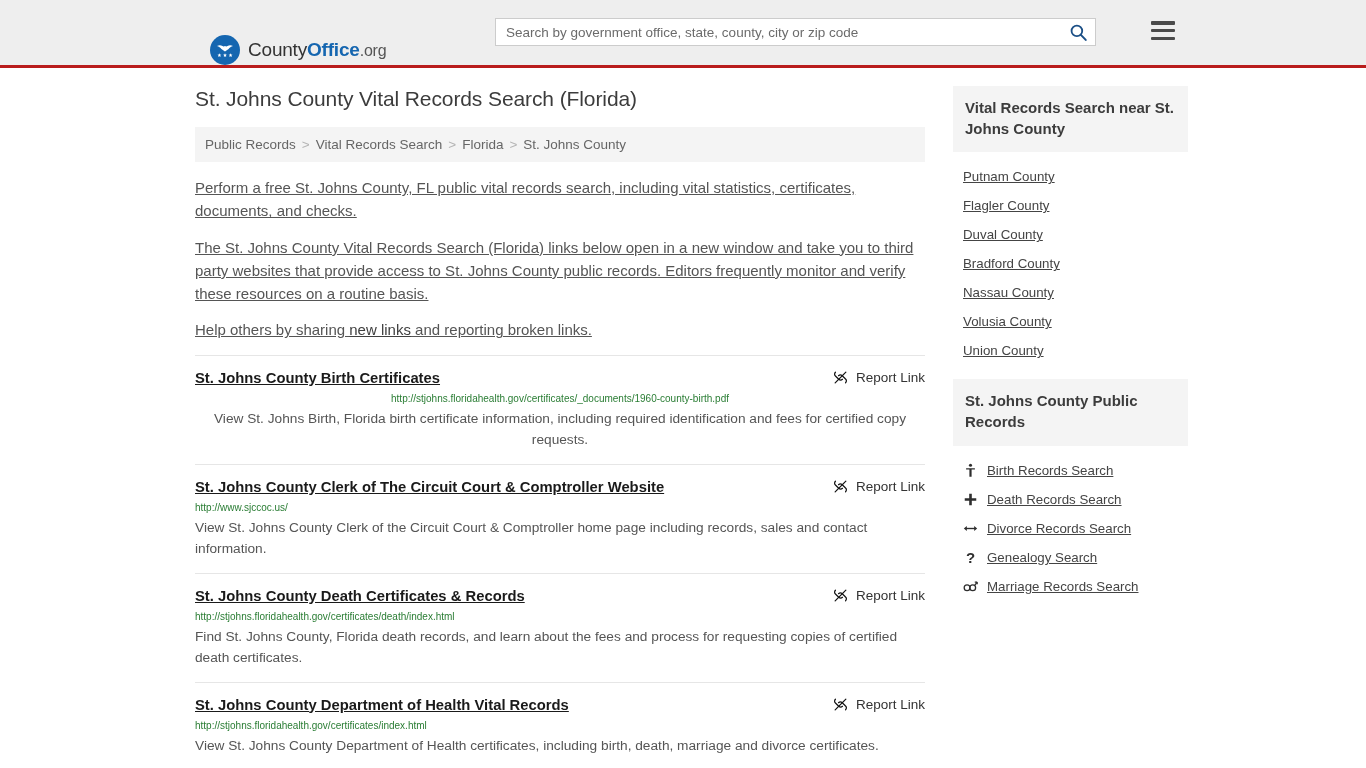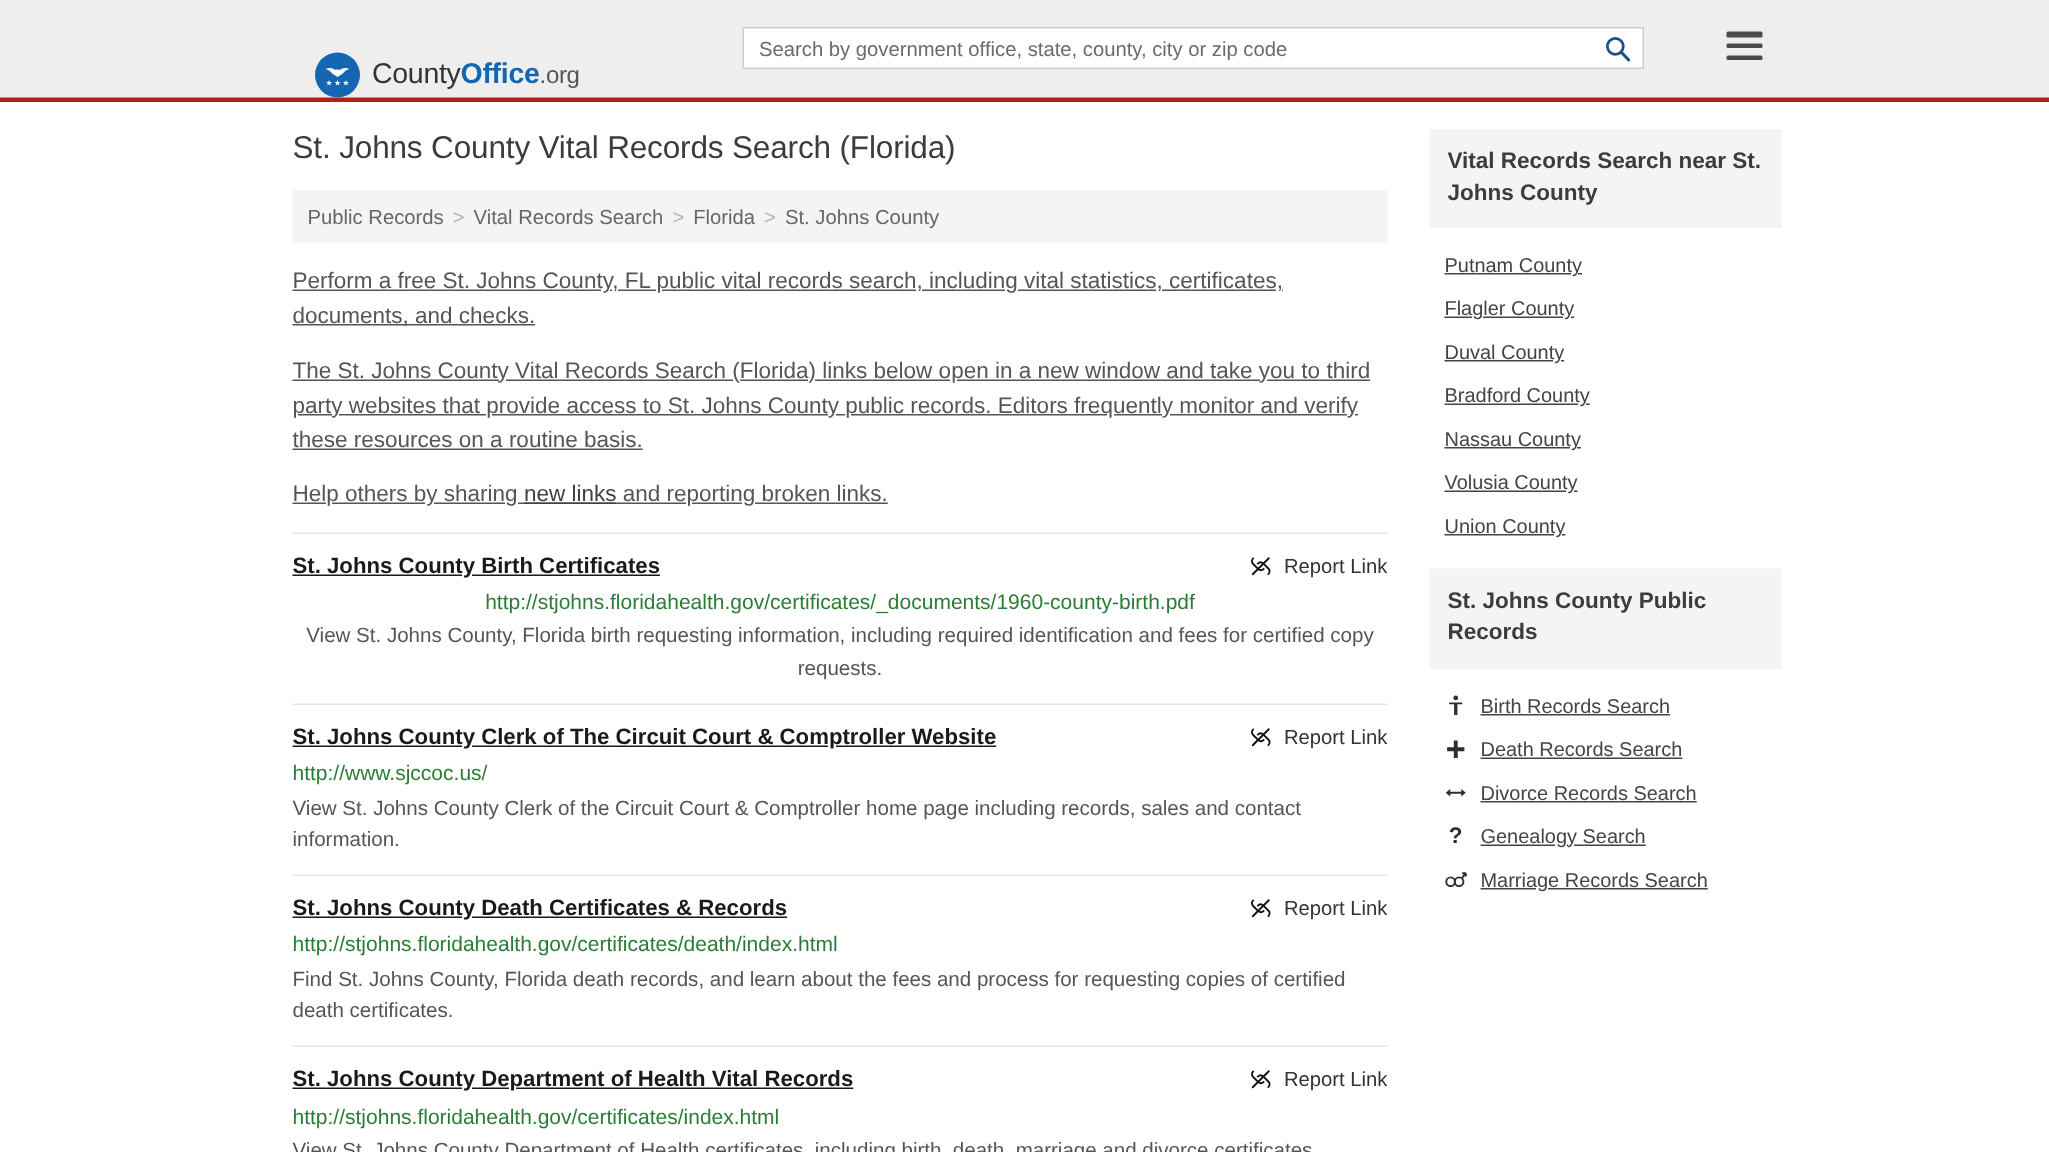--- a/index.html
+++ b/index.html
@@ -175,21 +175,21 @@
     color: #333333;
     font-size: 13.5px;
     text-decoration: none;
     cursor: pointer;
     white-space: nowrap;
     padding-top: 1px;
   }
   .broken-chain { display: block; }
   .result-url {
     display: block;
-    font-size: 14px;
+    font-size: 10px;
     color: #2a7d34;
     margin-top: 5px;
     line-height: 1.3;
     text-decoration: none;
     word-break: break-all;
   }
   .result-desc {
     font-size: 13.7px;
     color: #555555;
     line-height: 1.55;
@@ -294,21 +294,21 @@
             <a class="report-link">
               <svg class="broken-chain" width="15" height="15" viewBox="0 0 16 16">
                 <path d="M2.6 2.4 C1.4 3.6 1.4 5.3 2.6 6.4 L6.1 9.9 C7.3 11 9 11 10.1 9.9" fill="none" stroke="#111" stroke-width="1.3" stroke-linecap="round"></path>
                 <path d="M13.4 13.6 C14.6 12.4 14.6 10.7 13.4 9.6 L9.9 6.1 C8.7 5 7 5 5.9 6.1" fill="none" stroke="#111" stroke-width="1.3" stroke-linecap="round"></path>
                 <line x1="2.3" y1="13.7" x2="13.7" y2="2.3" stroke="#111" stroke-width="1.3" stroke-linecap="round"></line>
               </svg>
               <span>Report Link</span>
             </a>
           </div>
           <a class="result-url">http://stjohns.floridahealth.gov/certificates/_documents/1960-county-birth.pdf</a>
-          <div class="result-desc">View St. Johns County, Florida birth requesting information, including required identification and fees for certified copy requests.</div>
+          <div class="result-desc">View St. Johns Birth, Florida birth certificate information, including required identification and fees for certified copy requests.</div>
         </div>
 
         <div class="result">
           <div class="result-head">
             <a class="result-title">St. Johns County Clerk of The Circuit Court &amp; Comptroller Website</a>
             <a class="report-link">
               <svg class="broken-chain" width="15" height="15" viewBox="0 0 16 16">
                 <path d="M2.6 2.4 C1.4 3.6 1.4 5.3 2.6 6.4 L6.1 9.9 C7.3 11 9 11 10.1 9.9" fill="none" stroke="#111" stroke-width="1.3" stroke-linecap="round"></path>
                 <path d="M13.4 13.6 C14.6 12.4 14.6 10.7 13.4 9.6 L9.9 6.1 C8.7 5 7 5 5.9 6.1" fill="none" stroke="#111" stroke-width="1.3" stroke-linecap="round"></path>
                 <line x1="2.3" y1="13.7" x2="13.7" y2="2.3" stroke="#111" stroke-width="1.3" stroke-linecap="round"></line>

